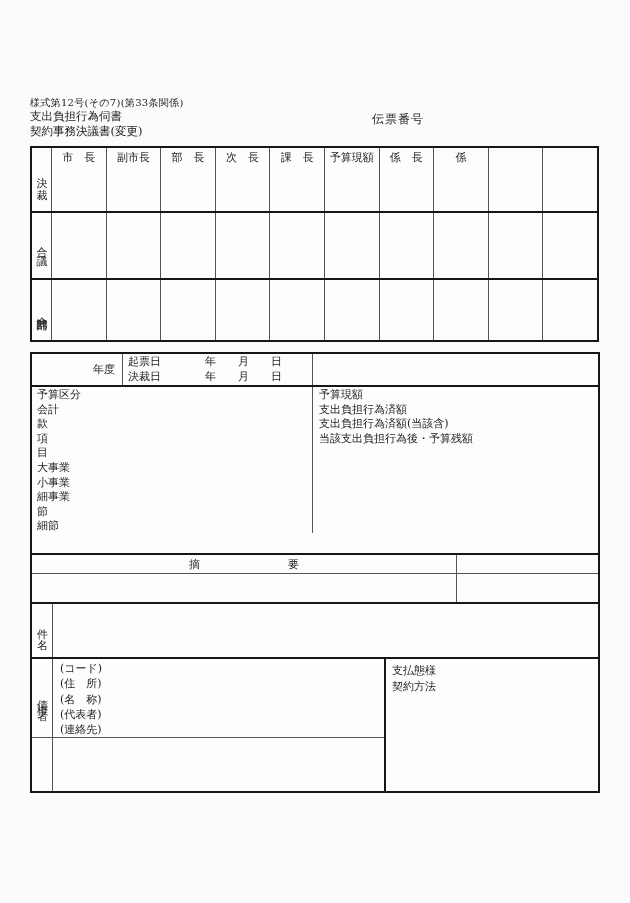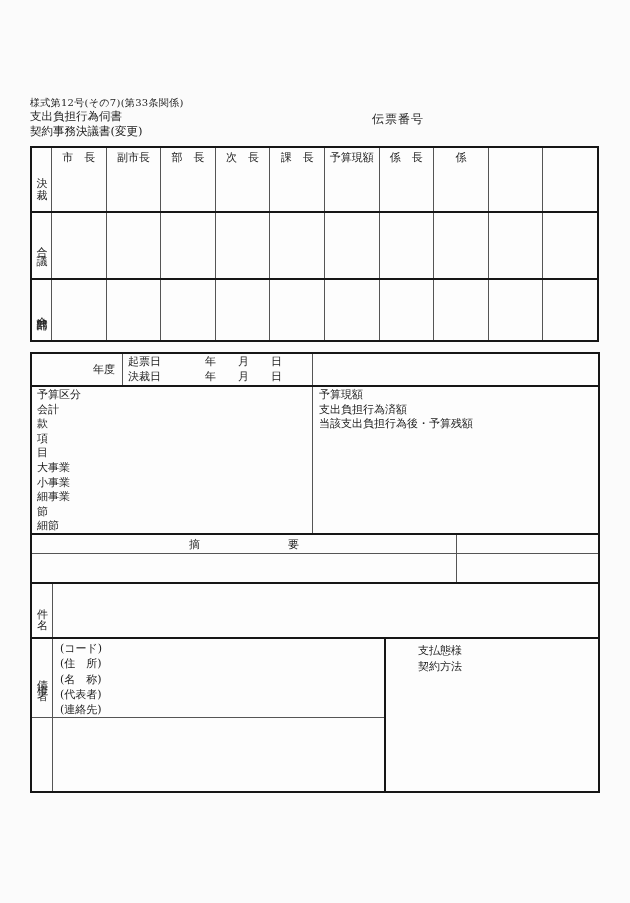--- a/index.html
+++ b/index.html
@@ -44,24 +44,24 @@
 
   
   .t2 {
     left:30px; top:352px; width:570px; height:441px;
     border:2px solid #161616; box-sizing:border-box;
     display:flex; flex-direction:column; background:#fdfdfd;
   }
   .t2 .row { display:flex; box-sizing:border-box; }
   .row-a { height:31px; }
   .row-b { height:148px; border-top:2px solid #161616; }
-  .row-c { height:20px;  border-top:2px solid #161616; }
+  .row-c { height:20px;  border-top:2px solid #161616;margin-top:20px; }
   .row-d { height:29px;  border-top:1px solid #555; }
   .row-e { height:55px;  border-top:2px solid #161616; }
-  .row-f { flex:1;       border-top:2px solid #161616;gap:26px; }
+  .row-f { flex:1;       border-top:2px solid #161616; }
 
   .c-year {
     width:91px; border-right:1px solid #555; box-sizing:border-box;
     display:flex; align-items:center; justify-content:flex-end; padding-right:7px;
   }
   .c-dates {
     width:190px; border-right:1px solid #555; box-sizing:border-box;
     padding:0 0 0 5px; line-height:15px; display:flex; flex-direction:column; justify-content:flex-start;
   }
   .c-slipbox { flex:1; }
@@ -181,20 +181,21 @@
         <div>目</div>
         <div>大事業</div>
         <div>小事業</div>
         <div>細事業</div>
         <div>節</div>
         <div>細節</div>
       </div>
       <div class="b-right">
         <div>予算現額</div>
         <div>支出負担行為済額</div>
+        <div>支出負担行為済額(当該含)</div>
         <div>当該支出負担行為後・予算残額</div>
       </div>
     </div>
 
     <div class="row row-c">
       <div class="s-left">
         <span>摘　　　　　　　　要</span>
       </div>
     </div>
 

